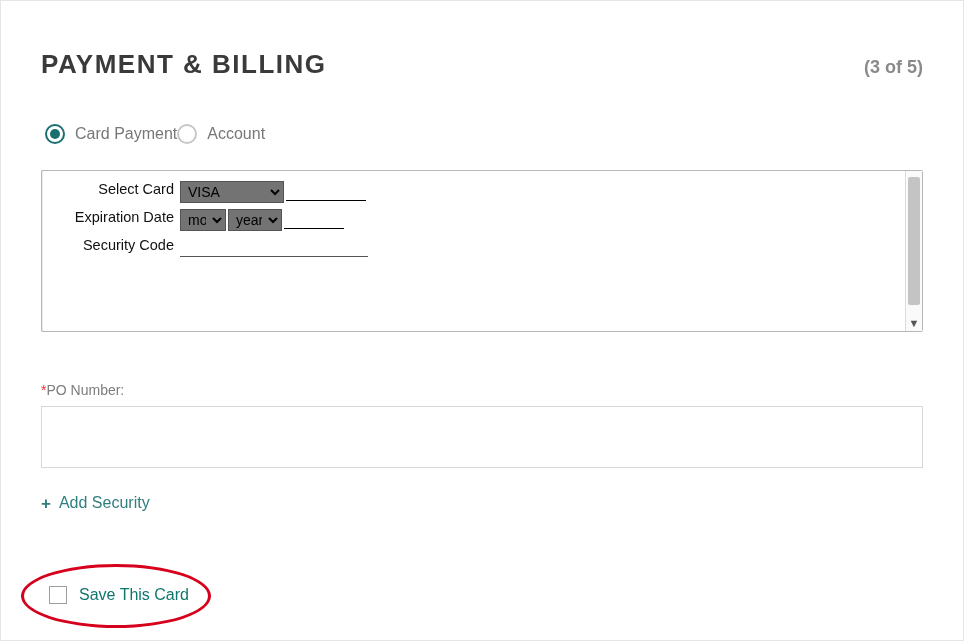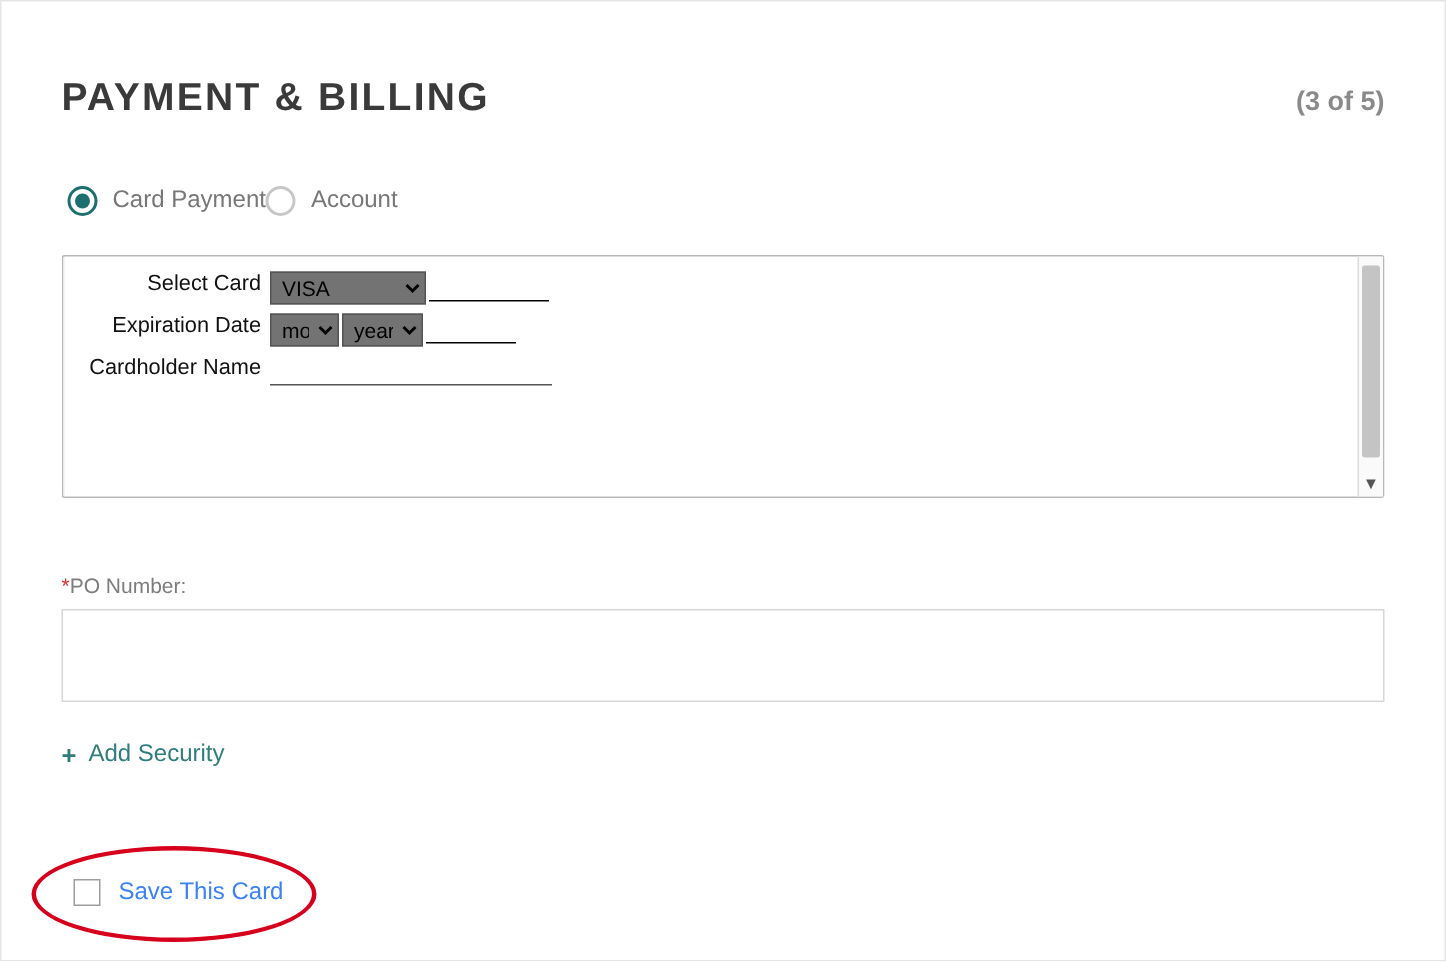--- a/index.html
+++ b/index.html
@@ -163,21 +163,21 @@
     left: 48px;
     bottom: 36px;
     display: inline-flex;
     align-items: center;
     gap: 12px;
     z-index: 2;
   }
   .cbox {
     width: 18px; height: 18px; border: 1.5px solid #9e9e9e; background: #fff;
   }
-  .save-label { font-size: 16px; color: #3b82f6; }
+  .save-label { font-size: 16px; color: #0f766e; }
 
   .anno-ellipse {
     position: absolute;
     left: 20px;
     bottom: 12px;
     width: 190px;
     height: 64px;
     border: 3px solid #d6001c;
     border-radius: 50%;
     pointer-events: none;
@@ -219,21 +219,21 @@
       <div class="form-label">Expiration Date</div>
       <select class="sel month-sel">
         <option>month</option>
       </select>
         <select class="sel year-sel">
         <option>year</option>
       </select>
         <span class="exp-underline"></span>
     </div>
     <div class="form-row">
-      <div class="form-label">Cardholder Name</div>
+      <div class="form-label">Security Code</div>
       <input class="txt wide" value="" style="">
     </div>
 
     <div class="scrollbar">
       <div class="scroll-thumb"></div>
       <div class="scroll-arrow">▼</div>
     </div>
     <div class="iframe-shadow"></div>
   </div>
 

